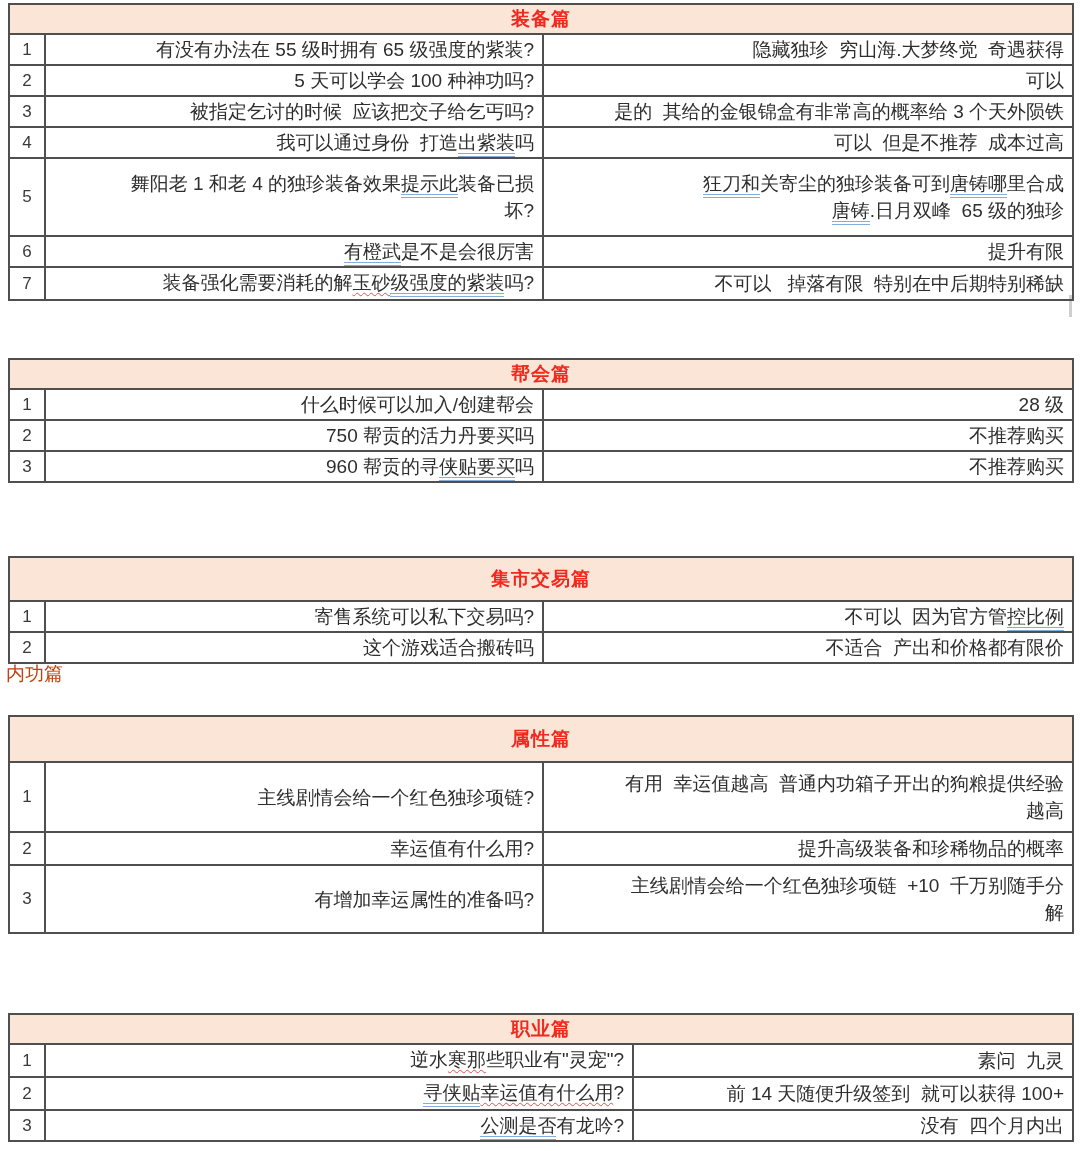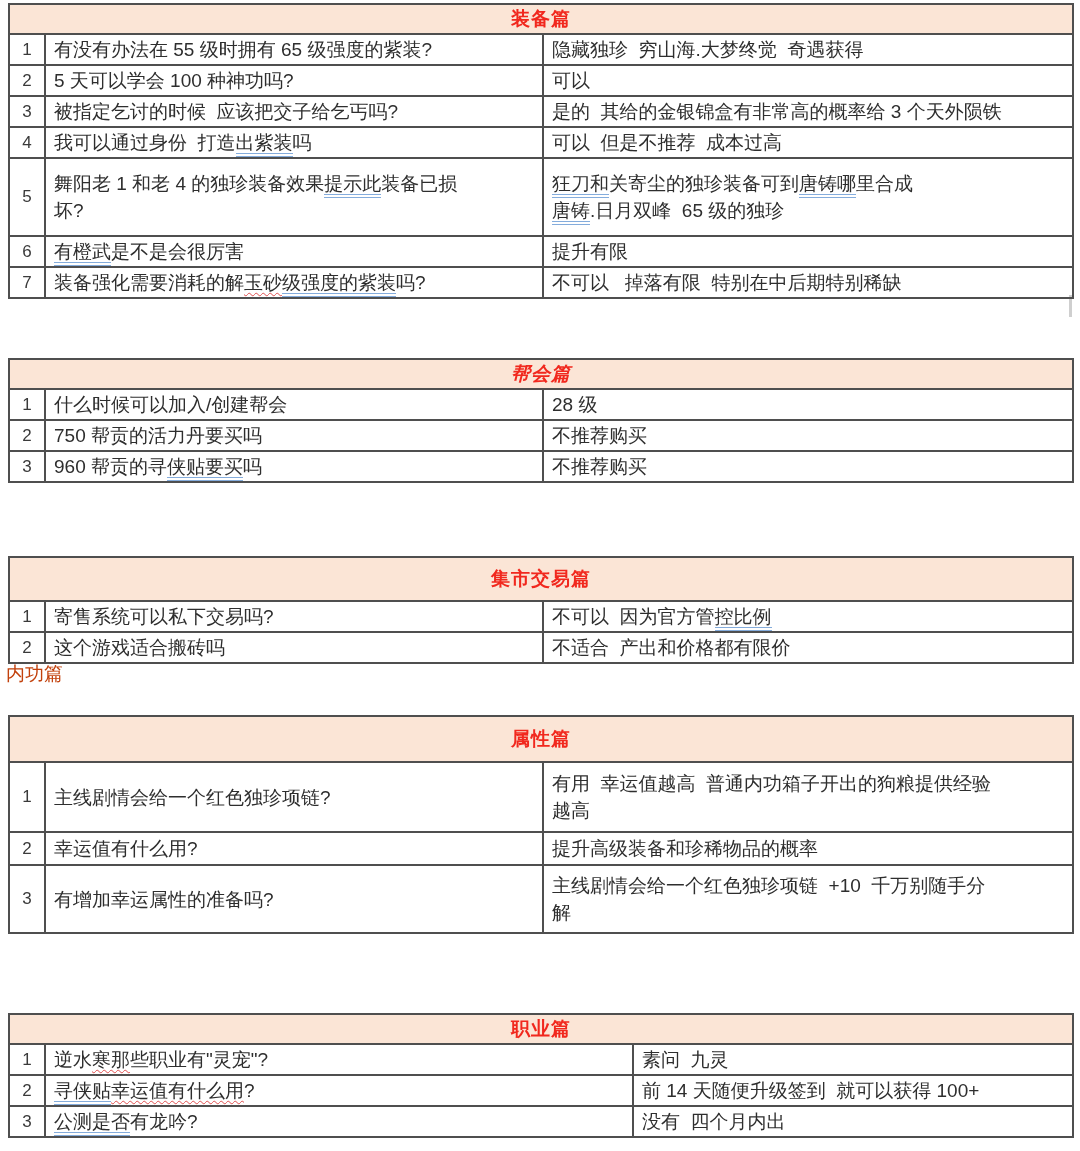--- a/index.html
+++ b/index.html
@@ -19,26 +19,26 @@
   }
   .faq td{
     border:2px solid var(--border);
     padding:1px 8px;vertical-align:middle;font-size:19px;overflow:hidden;margin-top:8px;
   }
   .faq td.num{text-align:center;padding:1px 2px;font-size:17px;color:#3a3a3a;}
   .faq td.hdr{
     background:var(--header-bg);color:var(--header-text);
     font-weight:700;text-align:center;font-size:19px;letter-spacing:1px;
   }
-  .ln{line-height:27px;white-space:pre-wrap;}
+  .ln{line-height:27px;white-space:pre-wrap;text-align:right;}
   .u-blue{border-bottom:4px double var(--underline-blue);}
   .u-red{
     text-decoration:underline;text-decoration-style:wavy;
     text-decoration-color:var(--underline-red);
-    text-decoration-thickness:1px;text-underline-offset:3px;
+    text-decoration-thickness:1px;text-underline-offset:3px;font-family:Liberation Mono, monospace;
   }
   #note{position:absolute;left:6px;top:660px;font-size:19px;line-height:27px;color:#c2410c;}
   #corner-mark{position:absolute;left:1069px;top:295px;width:3px;height:22px;background:#cfcfcf;}
 </style>
 </head>
 <body>
 
 <div id="doc">
   <div id="note">内功篇</div>
   <div id="corner-mark"></div>
@@ -119,21 +119,21 @@
         </tr>
       </tbody>
     </table>
     <table class="faq" style="top: 358px;">
       <colgroup>
         <col style="width: 36px;">
         <col style="width: 498px;">
         <col style="width: 530px;">
       </colgroup>
       <tbody>
-        <tr style="height: 29px; font-style: italic;">
+        <tr style="height: 29px;">
           <td colspan="3" class="hdr">帮会篇</td>
         </tr>
         <tr style="height: 31px;">
           <td class="num">1</td>
           <td>
             <div class="ln"><span>什么时候可以加入/创建帮会</span></div>
           </td>
           <td>
             <div class="ln"><span>28 级</span></div>
           </td>

